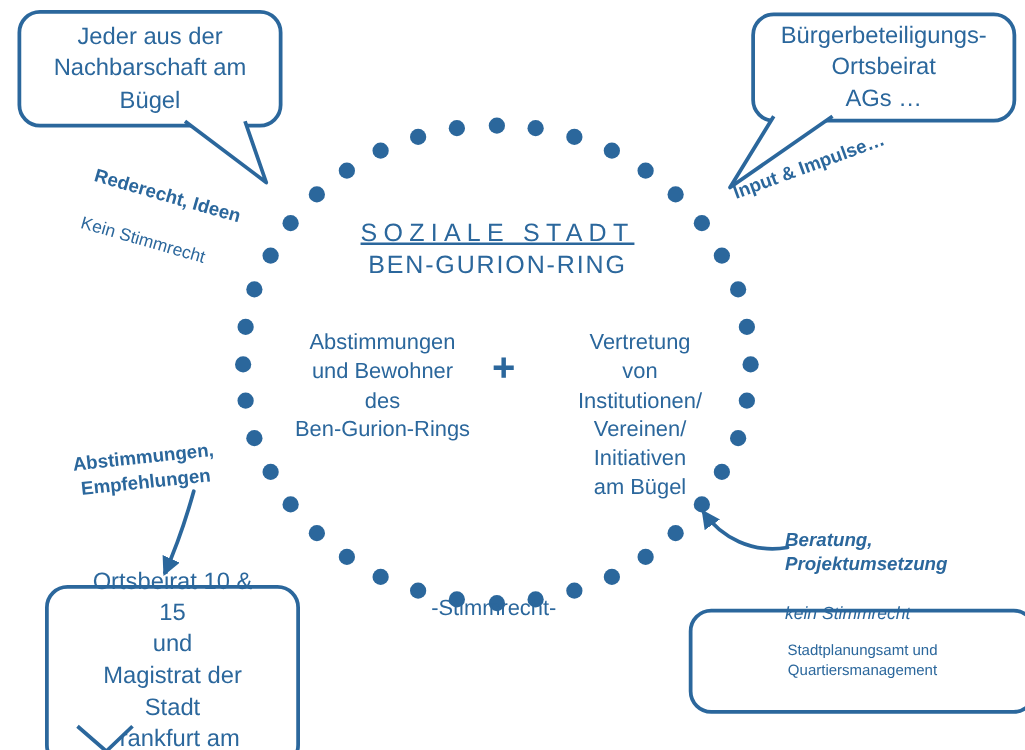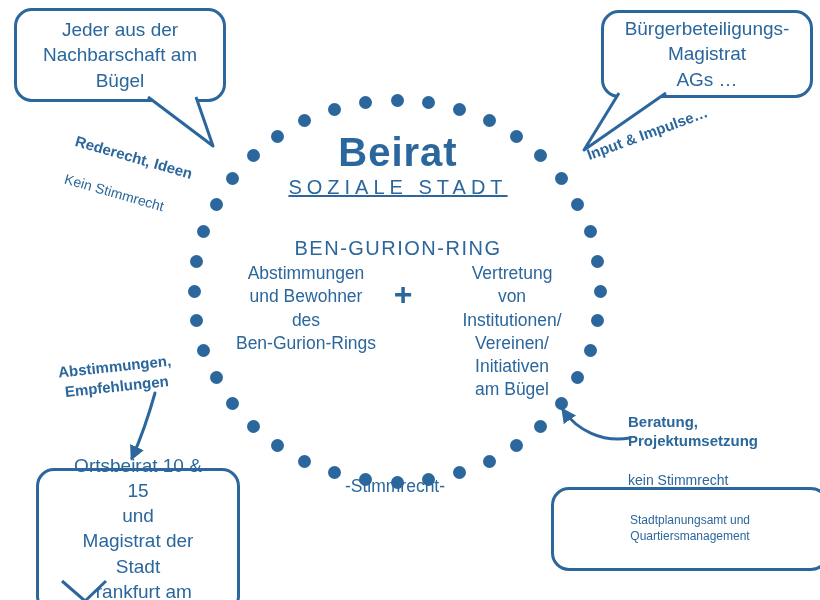--- a/index.html
+++ b/index.html
@@ -13,21 +13,21 @@
     position:absolute; border:3px solid var(--blue,#2b679c); border-radius:18px; background:#fff;
     display:flex; align-items:center; justify-content:center; text-align:center;
     font-size:19px; line-height:1.32; white-space:pre-line; z-index:2; padding:22px;
   }
   .overlay { position:absolute; left:0; top:0; width:820px; height:600px; z-index:3; pointer-events:none; }
   .tail { fill:#fff; stroke:var(--blue,#2b679c); stroke-width:3; stroke-linejoin:round; }
   .arrow { fill:none; stroke:var(--blue,#2b679c); stroke-width:3; stroke-linecap:round; }
   .ctext { position:absolute; text-align:center; white-space:pre-line; z-index:2; }
   .title { font-size:40px; font-weight:bold; letter-spacing:1px; }
   .sub1 { font-size:20px; letter-spacing:5px; }
-  .sub2 { font-size:20px; letter-spacing:1.5px;margin-top:36px; }
+  .sub2 { font-size:20px; letter-spacing:1.5px; }
   .group { font-size:17.5px; line-height:1.33; }
   .plus { font-size:32px; font-weight:bold; }
   .voting { font-size:17.5px;margin-top:38px; }
   .rot-label { position:absolute; font-size:15px; line-height:1.3; z-index:2; white-space:pre-line; }
   .b { font-weight:bold; }
   .n { font-weight:normal; font-size:14px; }
 </style>
 </head>
 <body>
 
@@ -69,21 +69,20 @@
       <div class="dot" style="left: 453.23px; top: 102.848px;"></div>
       <div class="dot" style="left: 482.66px; top: 114.318px;"></div>
       <div class="dot" style="left: 509.82px; top: 129.978px;"></div>
       <div class="dot" style="left: 534.043px; top: 149.443px;"></div>
       <div class="dot" style="left: 554.73px; top: 172.233px;"></div>
       <div class="dot" style="left: 571.374px; top: 197.788px;"></div>
       <div class="dot" style="left: 583.564px; top: 225.478px;"></div>
       <div class="dot" style="left: 591.001px; top: 254.621px;"></div>
     </div>
 
-  <div class="ctext title" style="left:258px; top:130px; width:280px;">Beirat</div>
   <div class="ctext sub1" style="left:258px; top:176px; width:280px;text-decoration:underline;">SOZIALE STADT</div>
   <div class="ctext sub2" style="left:258px; top:201px; width:280px;">BEN-GURION-RING</div>
 
   <div class="ctext group" style="left:212px; top:262px; width:188px;">Abstimmungen
 und Bewohner
 des
 Ben-Gurion-Rings</div>
   <div class="ctext plus" style="left:388px; top:276px; width:30px;">+</div>
   <div class="ctext group" style="left:428px; top:262px; width:168px;">Vertretung
 von
@@ -95,21 +94,21 @@
   <div class="ctext voting" style="left:295px; top:438px; width:200px;">-Stimmrecht-</div>
 
   <div class="bubble" style="left:14px; top:8px; width:212px; height:94px;">
     <span>Jeder aus der
 Nachbarschaft am
 Bügel</span>
   </div>
 
   <div class="bubble" style="left:601px; top:10px; width:212px; height:88px;">
     <span>Bürgerbeteiligungs-
-Magistrat
+Ortsbeirat
 AGs …</span>
   </div>
 
   <div class="bubble" style="left:36px; top:468px; width:204px; height:146px;">
     <span>Ortsbeirat 10 &amp; 15
 und
 Magistrat der Stadt
 Frankfurt am Main</span>
   </div>
 
@@ -121,21 +120,21 @@
   <div class="rot-label" style="left:84px; top:112px; width:160px; transform:rotate(16deg); transform-origin:left top;">
     <span class="b">Rederecht, Ideen</span><br>
     <span class="n">Kein Stimmrecht</span>
   </div>
 
   <div class="rot-label b" style="left:584px; top:146px; width:150px; transform:rotate(-20deg); transform-origin:left top;">Input &amp; Impulse…</div>
 
   <div class="rot-label b" style="left:44px; top:364px; width:140px; text-align:center; transform:rotate(-6deg); transform-origin:left top;">Abstimmungen,
 Empfehlungen</div>
 
-  <div class="rot-label" style="left:628px; top:392px; width:160px;">
+  <div class="rot-label" style="left:628px; top:403px; width:160px;font-style:italic;">
     <span class="b">Beratung,
 Projektumsetzung</span><br>
     <span class="n">kein Stimmrecht</span>
   </div>
 
   <svg class="overlay" viewBox="0 0 820 600">
     <defs>
       <marker id="ah" viewBox="0 0 10 10" refX="8" refY="5" markerWidth="5" markerHeight="5" orient="auto">
         <path d="M0,0 L10,5 L0,10 z" style="fill:var(--blue,#2b679c)"></path>
       </marker>

